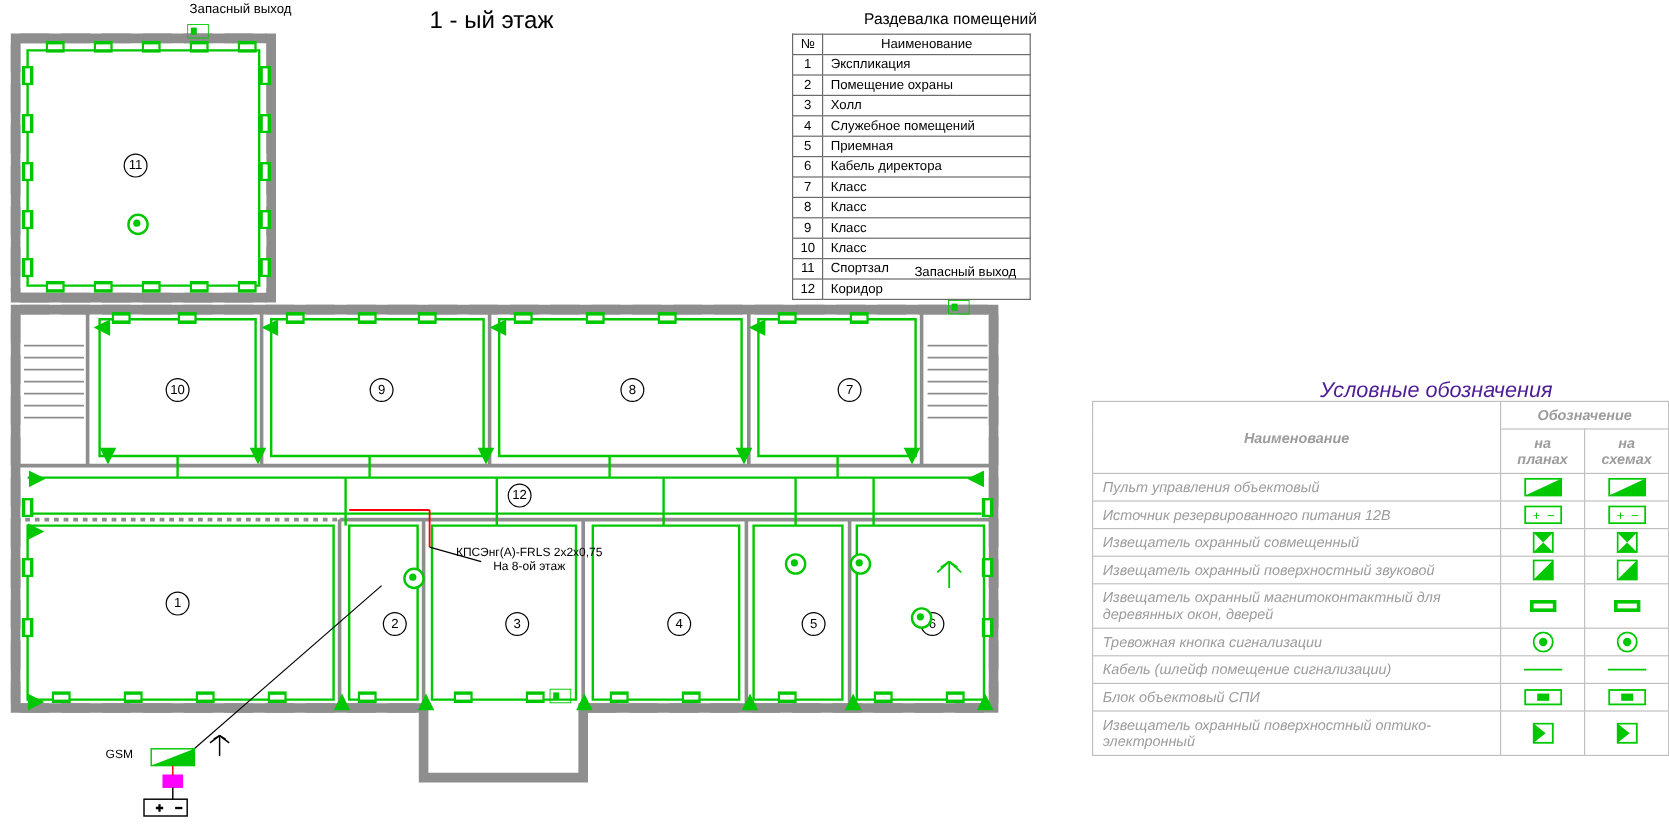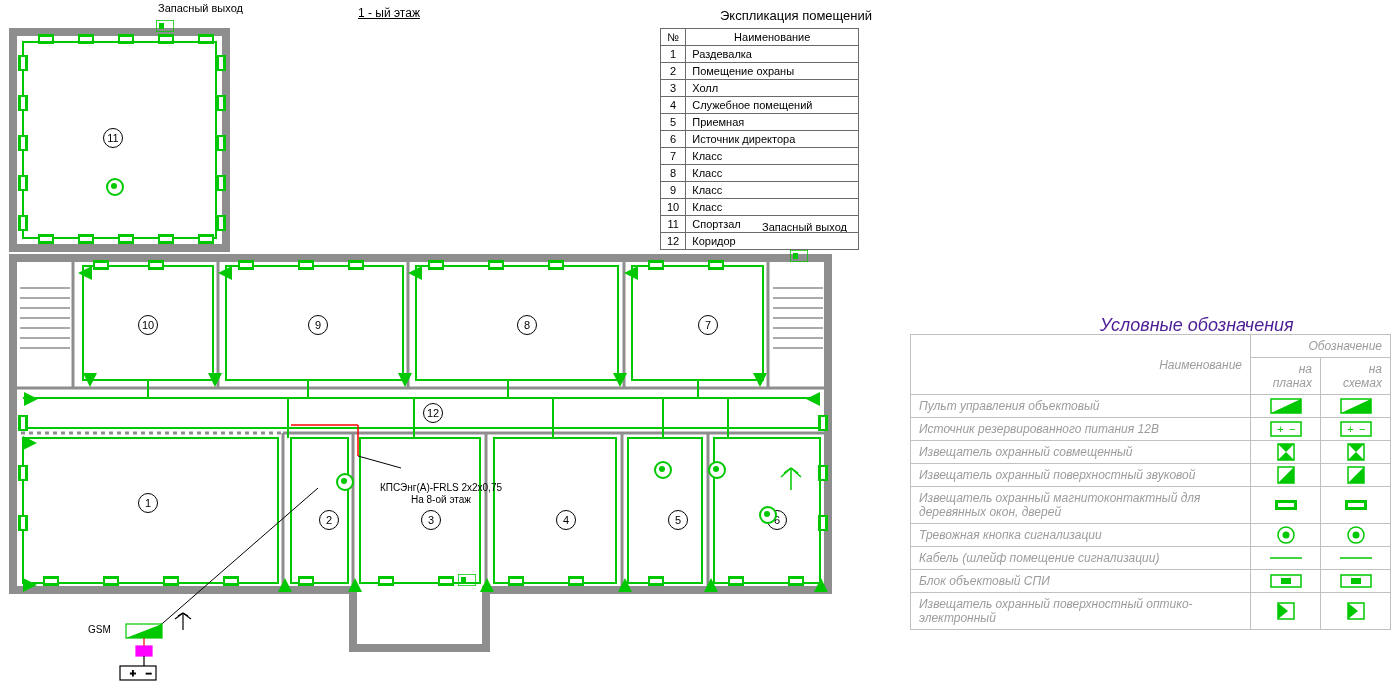--- a/index.html
+++ b/index.html
@@ -1,87 +1,87 @@
 <!DOCTYPE html>
 <html><head>
 <meta charset="utf-8">
 <style>
   html,body{margin:0;padding:0;font-family:Arial,Helvetica,sans-serif;background:#fff;color:#000;font-size:12px}
   .page{position:relative;width:1391px;height:692px}
   
-  .title{position:absolute;left:358px;top:6px;font-size:12px;font-weight:400;text-decoration:underline}
+  .title{position:absolute;left:358px;top:6px;font-size:20px;font-weight:400;}
   .emerg{position:absolute;font-size:11px}
   
   .expl-title{position:absolute;left:720px;top:8px;font-size:13px}
   .expl{position:absolute;left:660px;top:28px;border-collapse:collapse}
   .expl th,.expl td{border:1px solid #6b6b6b;padding:2px 6px;font-size:11px;text-align:left}
   .expl th{font-weight:400;text-align:center}
   
   .plan{position:absolute;left:8px;top:18px;width:830px;height:665px}
   .plan svg{position:absolute;left:0;top:0}
   .roomno{position:absolute;font-size:11px;border:1.3px solid #000;border-radius:50%;width:18px;height:18px;line-height:18px;text-align:center;background:#fff}
   .cable-label{position:absolute;font-size:10px;line-height:12px;text-align:center;width:150px}
   .gsm-label{position:absolute;font-size:10px}
   
   .legend-title{position:absolute;left:1100px;top:315px;font-style:italic;color:#4c1d95;font-size:18px}
   .legend{position:absolute;left:910px;top:334px;border-collapse:collapse;width:480px;table-layout:fixed}
   .legend th,.legend td{border:1px solid #c0c0c0;padding:4px 8px;font-size:12px;color:#9c9c9c;font-style:italic;vertical-align:middle}
-  .legend th{font-weight:400;text-align:right;font-style:italic}
+  .legend th{font-weight:700;text-align:center;font-style:italic}
   .legend td.sym{text-align:center;padding:2px}
   .legend td.sym svg{display:block;margin:0 auto}
   .w1{width:340px}
   .w2{width:70px}
   .w3{width:70px}
   
   .gsym{position:absolute}
   .gsym svg{display:block}
   .dot{position:absolute;width:14px;height:14px;border:2px solid #00c800;border-radius:50%;background:#fff}
   .dot:after{content:"";position:absolute;left:3px;top:3px;width:6px;height:6px;background:#00c800;border-radius:50%}
 </style>
 </head>
 <body>
 
 <div class="page">
 
   <div class="title">1 - ый этаж</div>
   <div class="emerg" style="left:158px;top:2px">Запасный выход</div>
   <div class="emerg" style="left:762px;top:221px">Запасный выход</div>
 
-  <div class="expl-title">Экспликация помещений</div>
+  <div class="expl-title">Раздевалка помещений</div>
   <table class="expl">
     <thead>
       <tr>
         <th>№</th>
         <th style="min-width:160px">Наименование</th>
       </tr>
     </thead>
     <tbody id="expl-body">
         <tr>
           <td style="text-align:center">1</td>
-          <td>Раздевалка</td>
+          <td>Экспликация</td>
         </tr>
         <tr>
           <td style="text-align:center">2</td>
           <td>Помещение охраны</td>
         </tr>
         <tr>
           <td style="text-align:center">3</td>
           <td>Холл</td>
         </tr>
         <tr>
           <td style="text-align:center">4</td>
           <td>Служебное помещений</td>
         </tr>
         <tr>
           <td style="text-align:center">5</td>
           <td>Приемная</td>
         </tr>
         <tr>
           <td style="text-align:center">6</td>
-          <td>Источник директора</td>
+          <td>Кабель директора</td>
         </tr>
         <tr>
           <td style="text-align:center">7</td>
           <td>Класс</td>
         </tr>
         <tr>
           <td style="text-align:center">8</td>
           <td>Класс</td>
         </tr>
         <tr>
@@ -792,21 +792,21 @@
           </svg>
         </div>
       </div>
 
     <div class="dot" style="left:98px;top:160px"></div>
     <div class="dot" style="left:328px;top:455px"></div>
     <div class="dot" style="left:646px;top:443px"></div>
     <div class="dot" style="left:700px;top:443px"></div>
     <div class="dot" style="left:751px;top:488px"></div>
 
-    <div class="cable-label" style="left:358px;top:464px">
+    <div class="cable-label" style="left:358px;top:437px">
       <div>КПСЭнг(А)-FRLS 2х2х0,75</div>
       <div>На 8-ой этаж</div>
     </div>
     <div class="gsm-label" style="left:80px;top:606px">GSM</div>
   </div>
 
 </div>
 
 <svg width="0" height="0" style="position:absolute">
   <defs>

